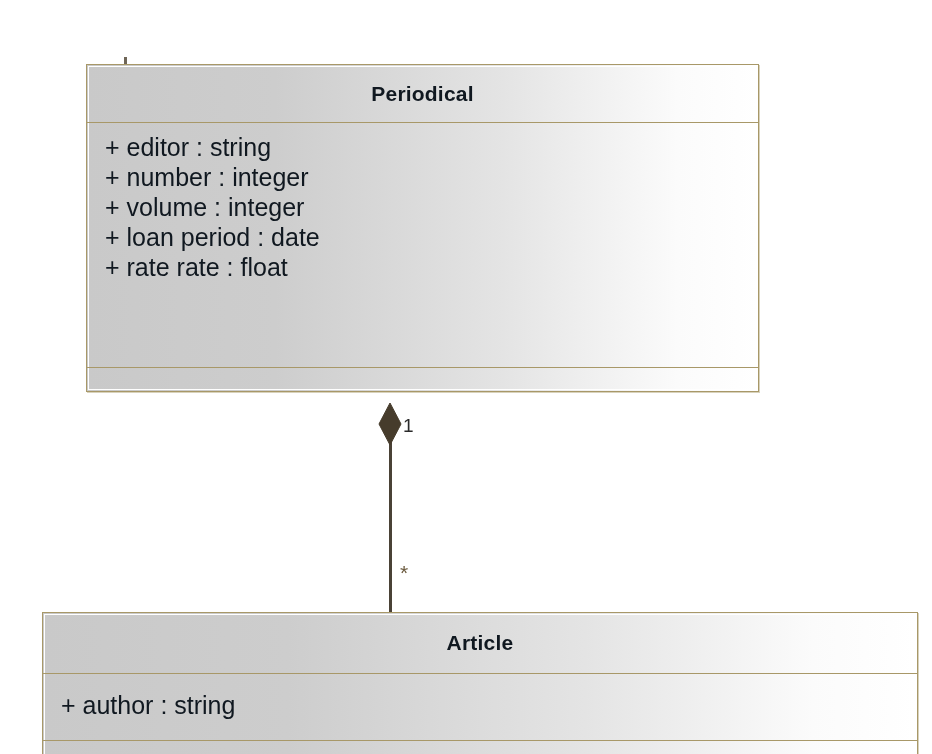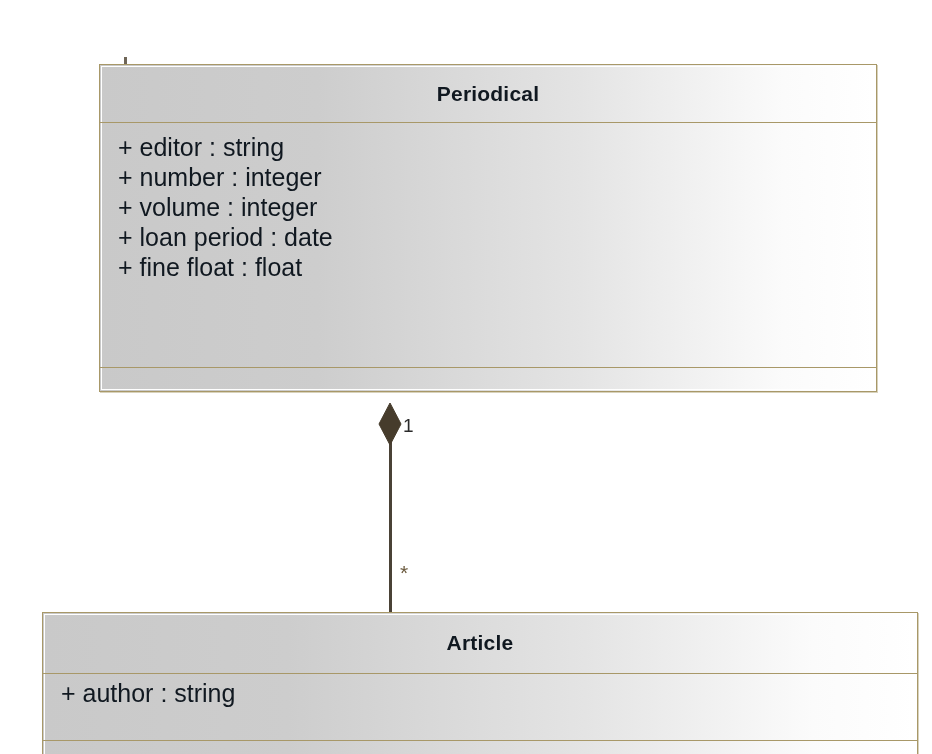--- a/index.html
+++ b/index.html
@@ -100,31 +100,31 @@
     background: #6f6657;
   }
 </style>
 </head>
 <body>
 
 <div id="canvas">
 
   <div class="conn-stub" style="left:124px; top:57px; height:10px;"></div>
 
-  <div class="uml-class" style="left:99px; top:64px; width:778px; height:328px;">
+  <div class="uml-class" style="left:86px; top:64px; width:673px; height:328px;">
     <div class="inner-frame"></div>
 
     <div class="uml-compartment uml-title" style="height:57px;">Periodical</div>
 
     <div class="uml-compartment uml-attrs" style="height:245px;">
       <div class="uml-attr">+ editor : string</div>
       <div class="uml-attr">+ number : integer</div>
       <div class="uml-attr">+ volume : integer</div>
       <div class="uml-attr">+ loan period : date</div>
-      <div class="uml-attr">+ fine float : float</div>
+      <div class="uml-attr">+ rate rate : float</div>
     </div>
 
     <div class="uml-compartment uml-ops-empty"></div>
   </div>
 
   <div class="assoc-line" style="left:389px; top:420px; height:192px;"></div>
 
   <div class="assoc-diamond" style="left:390px; top:403px;">
     <svg width="28" height="44" viewBox="0 0 28 44" style="position:absolute; left:-14px; top:0;">
       <polygon points="14,0 25,21 14,42 3,21" fill="#463c2c" stroke="#463c2c" stroke-width="1"></polygon>
@@ -133,20 +133,20 @@
 
   <div class="assoc-label" style="left:403px; top:416px;">1</div>
 
   <div class="assoc-star" style="left:400px; top:562px;">*</div>
 
   <div class="uml-class" style="left:42px; top:612px; width:876px; height:160px;">
     <div class="inner-frame"></div>
 
     <div class="uml-compartment uml-title" style="height:60px;">Article</div>
 
-    <div class="uml-compartment uml-attrs" style="height:67px; padding-top:4px;">
+    <div class="uml-compartment uml-attrs" style="height:67px; padding-top:16px;">
       <div class="uml-attr">+ author : string</div>
     </div>
 
     <div class="uml-compartment uml-ops-empty" style="height:33px;"></div>
   </div>
 
 </div>
 
 </body></html>

